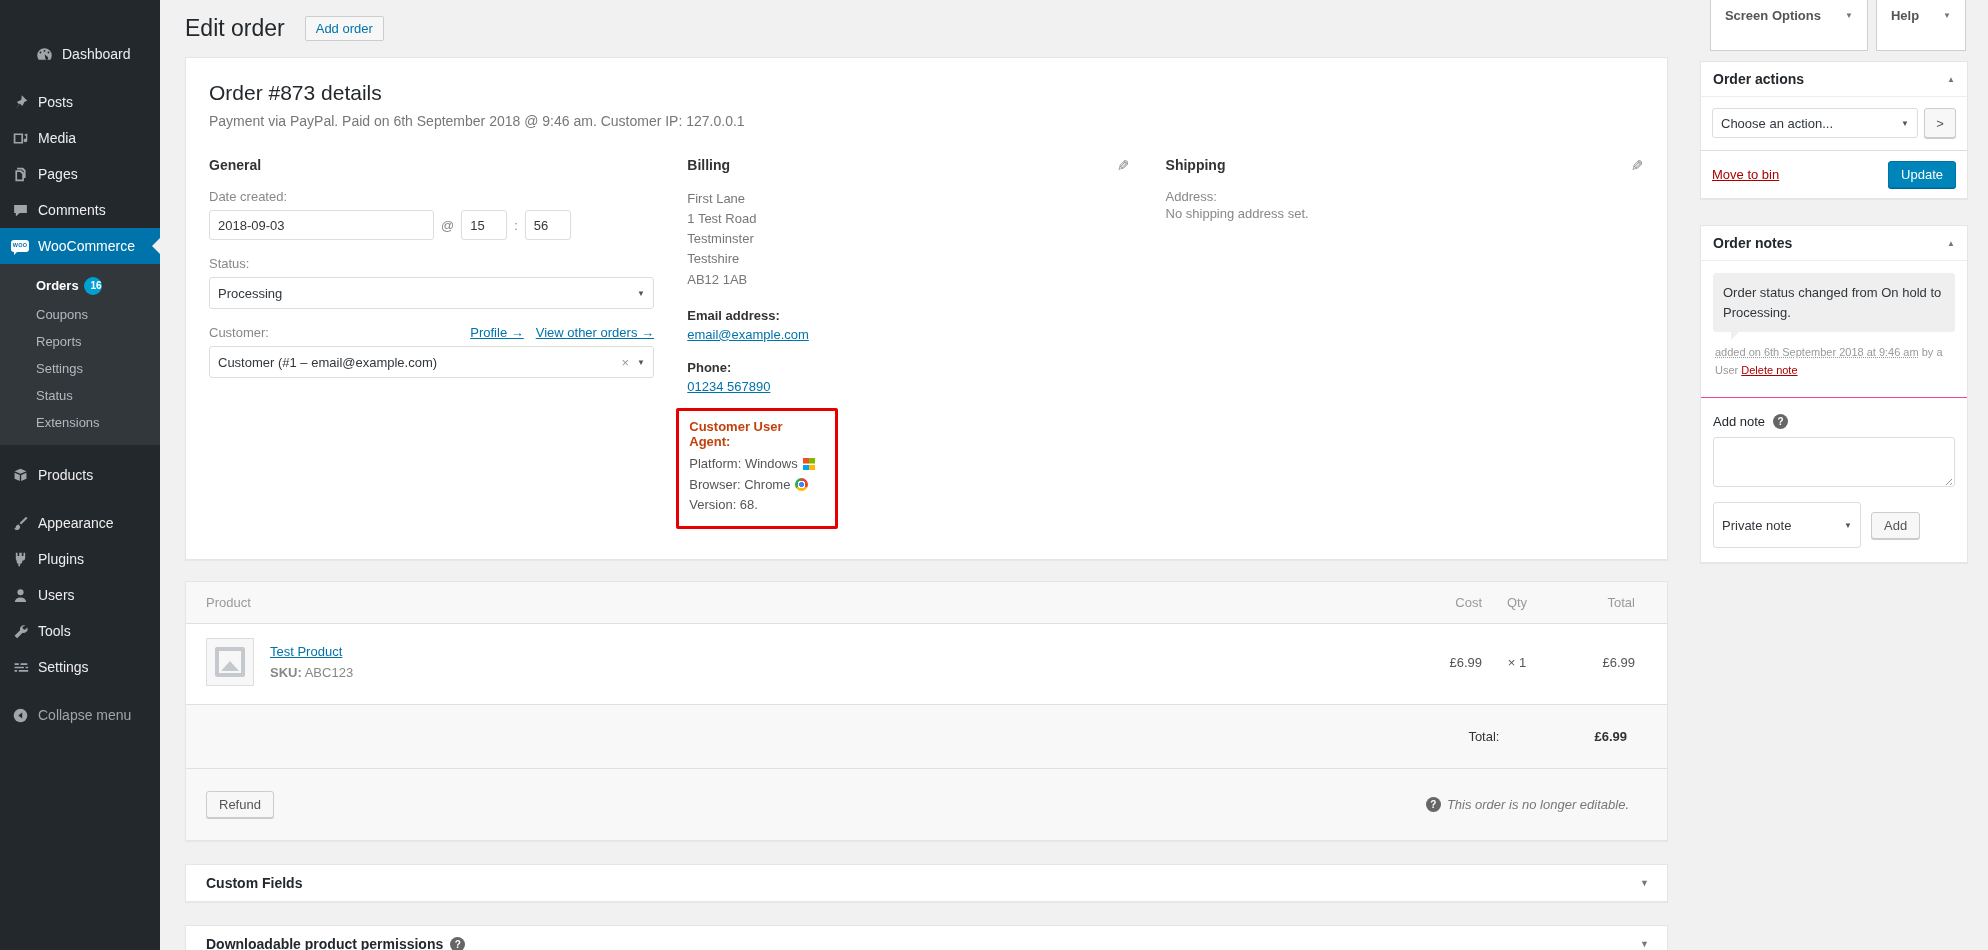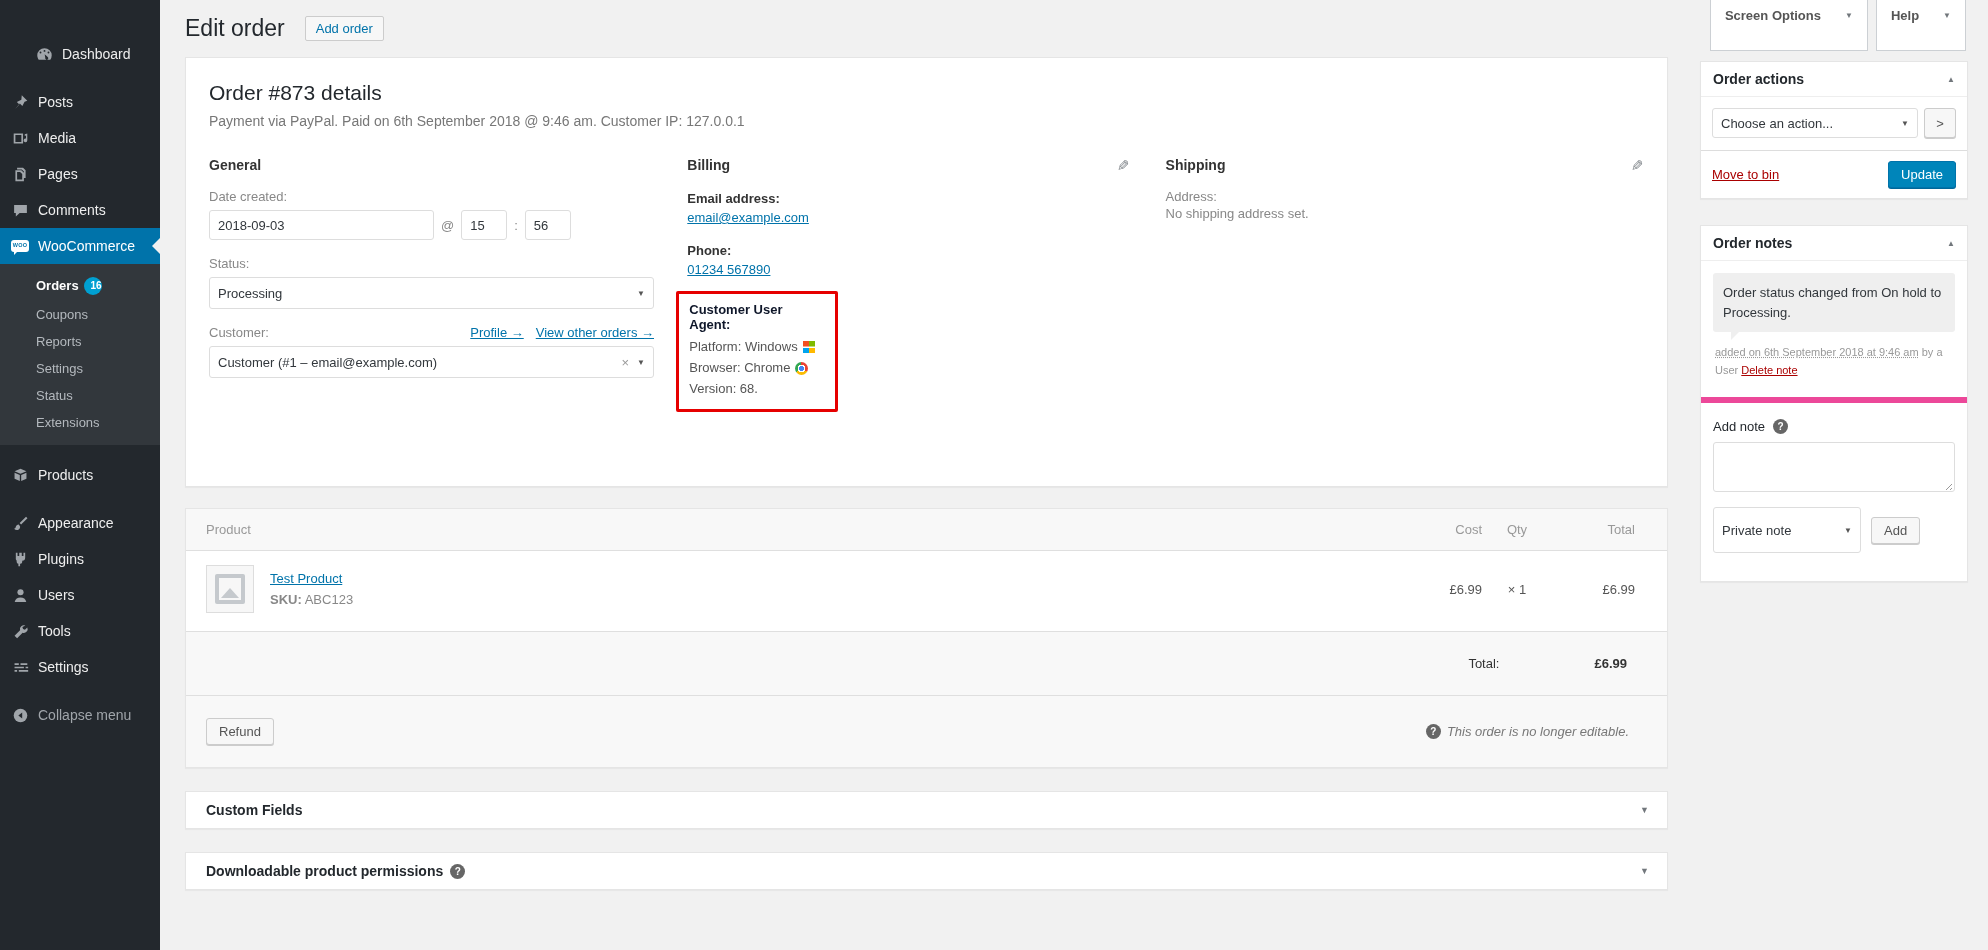--- a/index.html
+++ b/index.html
@@ -68,21 +68,21 @@
   .at-sign, .colon { color:#888; }
   .fake-select { height:32px; display:flex; align-items:center; justify-content:space-between; cursor:pointer; }
   .status-select, .customer-select { width:445px; margin-bottom:16px; }
   .sel-arrow { font-size:8px; color:#555; }
   .sel-x { color:#999; font-size:13px; margin-right:8px; cursor:pointer; }
   .customer-label-row { display:flex; justify-content:space-between; align-items:baseline; width:445px; margin-bottom:6px; }
   .customer-links { font-size:13px; display:flex; gap:12px; }
   .addr p { color:#777; line-height:1.55; }
   .sub-label { font-weight:bold; color:#333; margin-top:18px; margin-bottom:4px; }
   .ua-box { border:3px solid #e60000; border-radius:2px; padding:8px 10px 10px; margin-left:-11px; margin-top:14px; width:162px; }
-  .ua-box .ua-head { font-weight:bold; color:#0f172a; margin-bottom:5px; }
+  .ua-box .ua-head { font-weight:bold; color:#c2410c; margin-bottom:5px; }
   .ua-box p { color:#555; line-height:1.6; display:flex; align-items:center; gap:5px; }
   .win-logo { display:inline-block; width:12px; height:12px;
     background:
       linear-gradient(to right,#f25022 0 46%,transparent 46% 54%,#7fba00 54% 100%) top/100% 46% no-repeat,
       linear-gradient(to right,#00a4ef 0 46%,transparent 46% 54%,#ffb900 54% 100%) bottom/100% 46% no-repeat; }
   .chrome-logo { display:inline-block; width:13px; height:13px; border-radius:50%;
     background:
       radial-gradient(circle at 50% 50%, #4285f4 0 28%, #fff 29% 40%, transparent 41%),
       conic-gradient(#ea4335 0 33%, #fbbc05 0 66%, #34a853 0 100%); }
 
@@ -130,21 +130,21 @@
   .actions-foot { border-top:1px solid #ddd; padding:10px 11px; display:flex; justify-content:space-between; align-items:center; }
   .link-danger { color:#a00; }
   .btn-primary { background:#0085ba; border:1px solid #0073aa; box-shadow:0 1px 0 #006799; border-radius:3px;
     color:#fff; font-size:13px; padding:5px 12px; cursor:pointer; }
 
   .notes-body { padding:12px; }
   .note-bubble { background:#efefef; border-radius:3px; padding:10px; color:#32373c; line-height:1.5; position:relative; margin-bottom:12px; }
   .note-bubble:after { content:""; position:absolute; left:18px; bottom:-8px; border:5px solid transparent; border-top-color:#efefef; border-left-color:#efefef; }
   .note-meta { font-size:11px; color:#999; line-height:1.6; padding:0 2px 6px; }
   .note-meta abbr { text-decoration:underline dotted; cursor:help; }
-  .add-note { border-top:6px solid #ec4899; padding:16px 12px 28px; }
+  .add-note { border-top:1px solid #ec4899; padding:16px 12px 14px; }
   .add-note-label { display:flex; align-items:center; gap:8px; color:#23282d; margin-bottom:8px; }
   .add-note textarea { width:100%; height:50px; resize:none; position:relative; }
   .ta-wrap { position:relative; margin-bottom:12px; }
   .ta-wrap:after { content:""; position:absolute; right:3px; bottom:5px; width:9px; height:9px;
     background:repeating-linear-gradient(135deg, transparent 0 2px, #999 2px 3px); clip-path:polygon(100% 0,100% 100%,0 100%); }
   .add-note-row { display:flex; gap:10px; align-items:center; }
   .note-type-select { width:148px; height:46px; }
 </style>
 </head>
 <body>
@@ -317,20 +317,27 @@
           <span style="display:flex;align-items:center;">
             <span class="sel-x">×</span>
             <span class="sel-arrow">▼</span>
           </span>
         </div>
       </div>
 
       <div class="col">
         <h3>Billing</h3>
         <span class="inline-edit-icon">✎</span>
+        <div class="addr">
+          <p>First Lane</p>
+          <p>1 Test Road</p>
+          <p>Testminster</p>
+          <p>Testshire</p>
+          <p>AB12 1AB</p>
+        </div>
         <div class="sub-label">Email address:</div>
         <a>email@example.com</a>
         <div class="sub-label">Phone:</div>
         <a>01234 567890</a>
         <div class="ua-box">
           <div class="ua-head">Customer User Agent:</div>
           <p>
               <span>Platform: Windows</span>
               <span class="win-logo"></span>
             </p>

